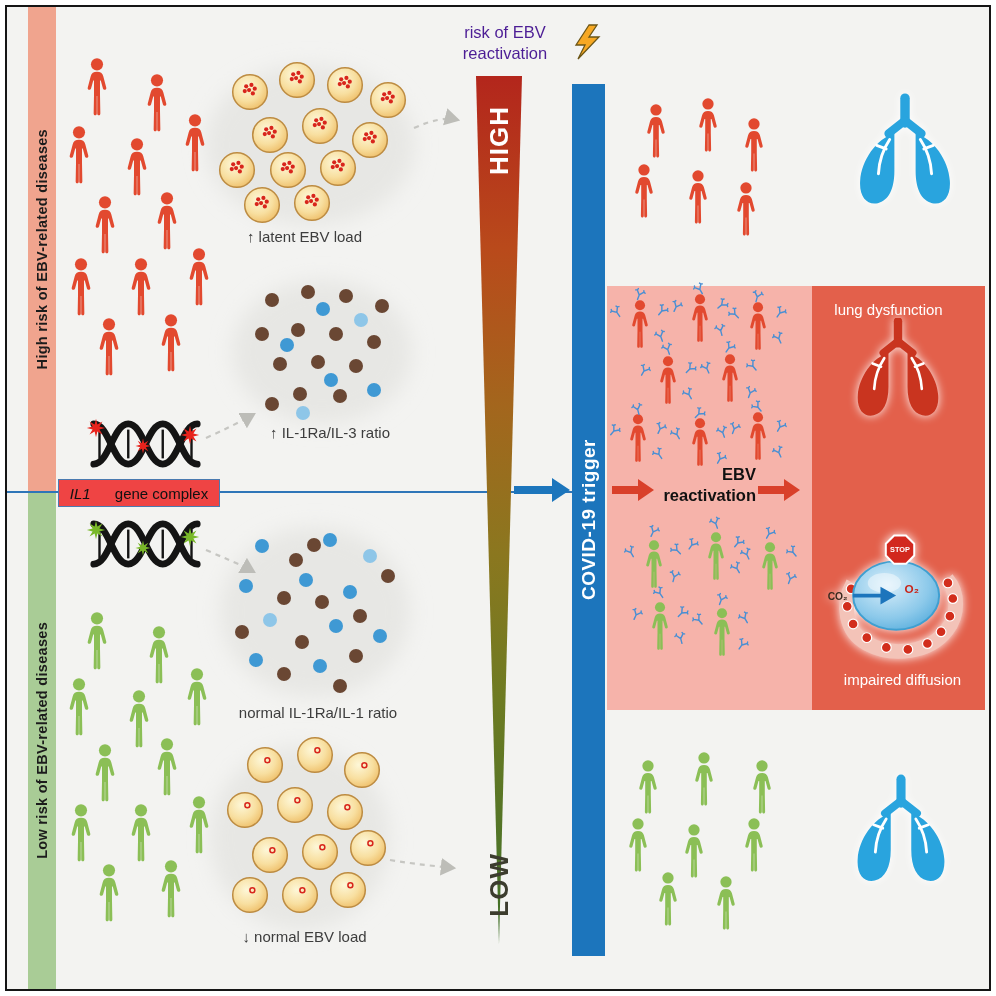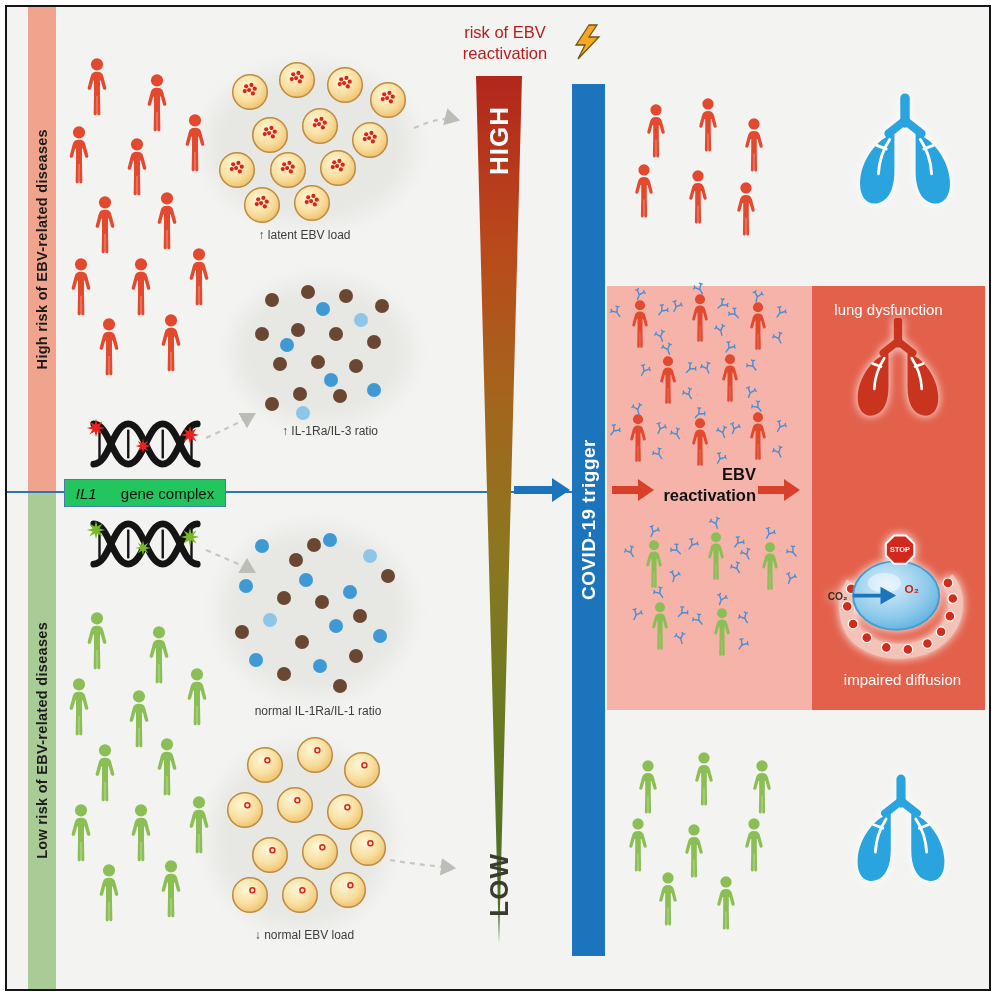--- a/index.html
+++ b/index.html
@@ -15,23 +15,23 @@
     background:linear-gradient(180deg,#b3261c 0%,#b94a1b 20%,#a3661d 38%,#8b771f 55%,#6d7b22 72%,#517427 88%,#3f7028 100%);
     clip-path:polygon(0 0,100% 0,50% 100%);}
   .hl-box{position:absolute;display:flex;align-items:center;justify-content:center;}
   .high-label{left:480px;top:92px;width:38px;height:96px;color:#fff;font-weight:bold;font-size:26px;letter-spacing:1px;}
   .low-label{left:480px;top:840px;width:38px;height:90px;color:#3c3c2e;font-weight:bold;font-size:26px;letter-spacing:1px;}
   .covid-bar{position:absolute;left:572px;top:84px;width:33px;height:872px;background:#1c75bc;display:flex;align-items:center;justify-content:center;}
   .covid-label{color:#fff;font-weight:bold;font-size:19px;letter-spacing:.5px;}
   .pink-panel{position:absolute;left:607px;top:286px;width:205px;height:424px;background:#f6b3aa;}
   .red-panel{position:absolute;left:812px;top:286px;width:173px;height:424px;background:#e3604b;}
   .icons{position:absolute;left:0;top:0;pointer-events:none;}
-  .caption{position:absolute;font-size:12px;color:#3d3d3d;text-align:center;}
-  .risk-title{position:absolute;left:442px;top:22px;width:126px;font-size:16.5px;color:#b91c1c;text-align:center;line-height:1.25;white-space:pre-line;}
-  .gene-box{position:absolute;left:64px;top:479px;width:160px;height:26px;background:#22c55e;border:1.2px solid #4a7ab0;display:flex;align-items:center;justify-content:center;font-size:15px;color:#111;z-index:4;gap:20px;}
+  .caption{position:absolute;font-size:15px;color:#3d3d3d;text-align:center;}
+  .risk-title{position:absolute;left:442px;top:22px;width:126px;font-size:16.5px;color:#4c1d95;text-align:center;line-height:1.25;white-space:pre-line;}
+  .gene-box{position:absolute;left:58px;top:479px;width:160px;height:26px;background:#ef4444;border:1.2px solid #4a7ab0;display:flex;align-items:center;justify-content:center;font-size:15px;color:#111;z-index:4;gap:20px;}
   .keepspace{white-space:pre;}
   .ebv-text{position:absolute;left:652px;top:464px;width:104px;font-size:16.5px;font-weight:bold;color:#111;text-align:right;line-height:1.3;white-space:pre-line;}
   .rp-text{position:absolute;color:#fff;font-size:15px;text-align:center;line-height:1.3;white-space:pre-line;}
   .glow-w{filter:drop-shadow(0 0 5px rgba(255,255,255,.95));}
   .txt{z-index:5;}
 </style>
 </head>
 <body>
 
 <div id="fig">

